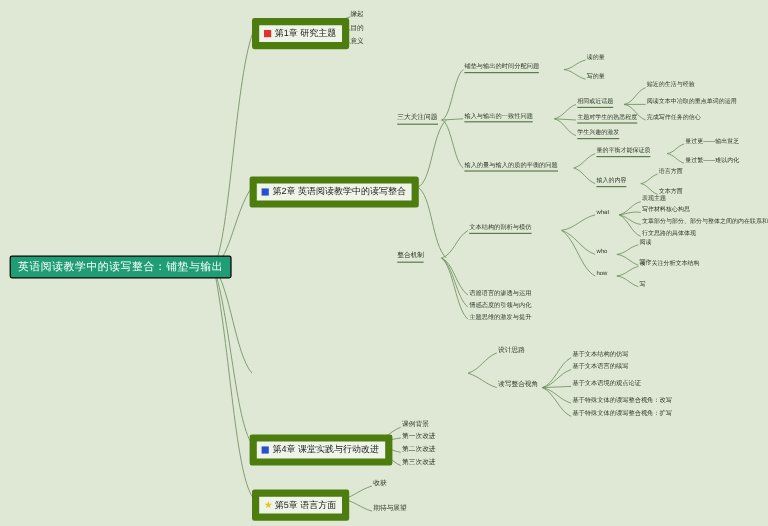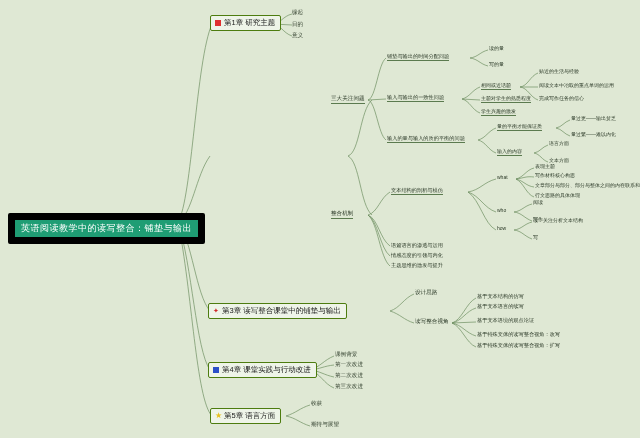--- a/index.html
+++ b/index.html
@@ -12,31 +12,31 @@
   }
   #canvas{position:absolute;inset:0;}
   svg.links{position:absolute;left:0;top:0;width:640px;height:438px;pointer-events:none;}
 
   .node{position:absolute;white-space:nowrap;line-height:1;}
 
   
   .root{
     background:#1f9d74;
     color:#ffffff;
-    border:7px solid #000000;
+    border:1px solid #000000;
     font-size:9px;
     padding:4px 6px;
     border-radius:2px;
     letter-spacing:0.5px;
   }
 
   
   .chapter{
     background:#eef4e8;
-    border:1px solid #4d7c0f;
+    border:6px solid #4d7c0f;
     border-radius:2px;
     font-size:7.5px;
     color:#1a1a1a;
     padding:3px 5px 3px 4px;
     display:flex;
     align-items:center;
     gap:3px;
   }
   .chapter .bullet{
     width:6px;height:6px;display:inline-block;flex:0 0 auto;
@@ -148,20 +148,24 @@
   <div class="node root" style="left:8px;top:213px;">英语阅读教学中的读写整合：铺垫与输出</div>
 
   <div class="node chapter" style="left:210px;top:15px;">
     <span class="bullet b-red"></span>
     <span>第1章 研究主题</span>
   </div>
   <div class="node lvl2" style="left:292px;top:10px;">缘起</div>
   <div class="node lvl2" style="left:292px;top:22px;">目的</div>
   <div class="node lvl2" style="left:292px;top:33px;">意义</div>
 
+  <div class="node chapter" style="left:208px;top:147px;">
+    <span class="bullet b-blue"></span>
+    <span>第2章 英语阅读教学中的读写整合</span>
+  </div>
 
   <div class="node lvl2 underline" style="left:331px;top:96px;">三大关注问题</div>
 
   <div class="node lvl3 underline" style="left:387px;top:54px;">铺垫与输出的时间分配问题</div>
   <div class="node lvl4" style="left:489px;top:46px;">读的量</div>
   <div class="node lvl4" style="left:489px;top:62px;">写的量</div>
 
   <div class="node lvl3 underline" style="left:387px;top:95px;">输入与输出的一致性问题</div>
   <div class="node lvl4 underline" style="left:481px;top:83px;">相同或近话题</div>
   <div class="node lvl4" style="left:539px;top:69px;">贴近的生活与经验</div>
@@ -193,24 +197,20 @@
   <div class="node lvl4" style="left:533px;top:217px;">写作</div>
 
   <div class="node lvl4" style="left:497px;top:226px;">how</div>
   <div class="node lvl4" style="left:533px;top:218px;">读：关注分析文本结构</div>
   <div class="node lvl4" style="left:533px;top:235px;">写</div>
 
   <div class="node lvl3" style="left:391px;top:243px;">语篇语言的渗透与运用</div>
   <div class="node lvl3" style="left:391px;top:253px;">情感态度的引领与内化</div>
   <div class="node lvl3" style="left:391px;top:263px;">主题思维的激发与提升</div>
 
-  <div class="node chapter" style="left:208px;top:303px;">
-    <span class="bullet b-star">✦</span>
-    <span>第3章 读写整合课堂中的铺垫与输出</span>
-  </div>
   <div class="node lvl2" style="left:415px;top:290px;">设计思路</div>
   <div class="node lvl2" style="left:415px;top:319px;">读写整合视角</div>
   <div class="node lvl3" style="left:477px;top:294px;">基于文本结构的仿写</div>
   <div class="node lvl3" style="left:477px;top:304px;">基于文本语言的续写</div>
   <div class="node lvl3" style="left:477px;top:318px;">基于文本语境的观点论证</div>
   <div class="node lvl3" style="left:477px;top:332px;">基于特殊文体的读写整合视角：改写</div>
   <div class="node lvl3" style="left:477px;top:343px;">基于特殊文体的读写整合视角：扩写</div>
 
   <div class="node chapter" style="left:208px;top:362px;justify-content:flex-end;">
     <span class="bullet b-navy"></span>

